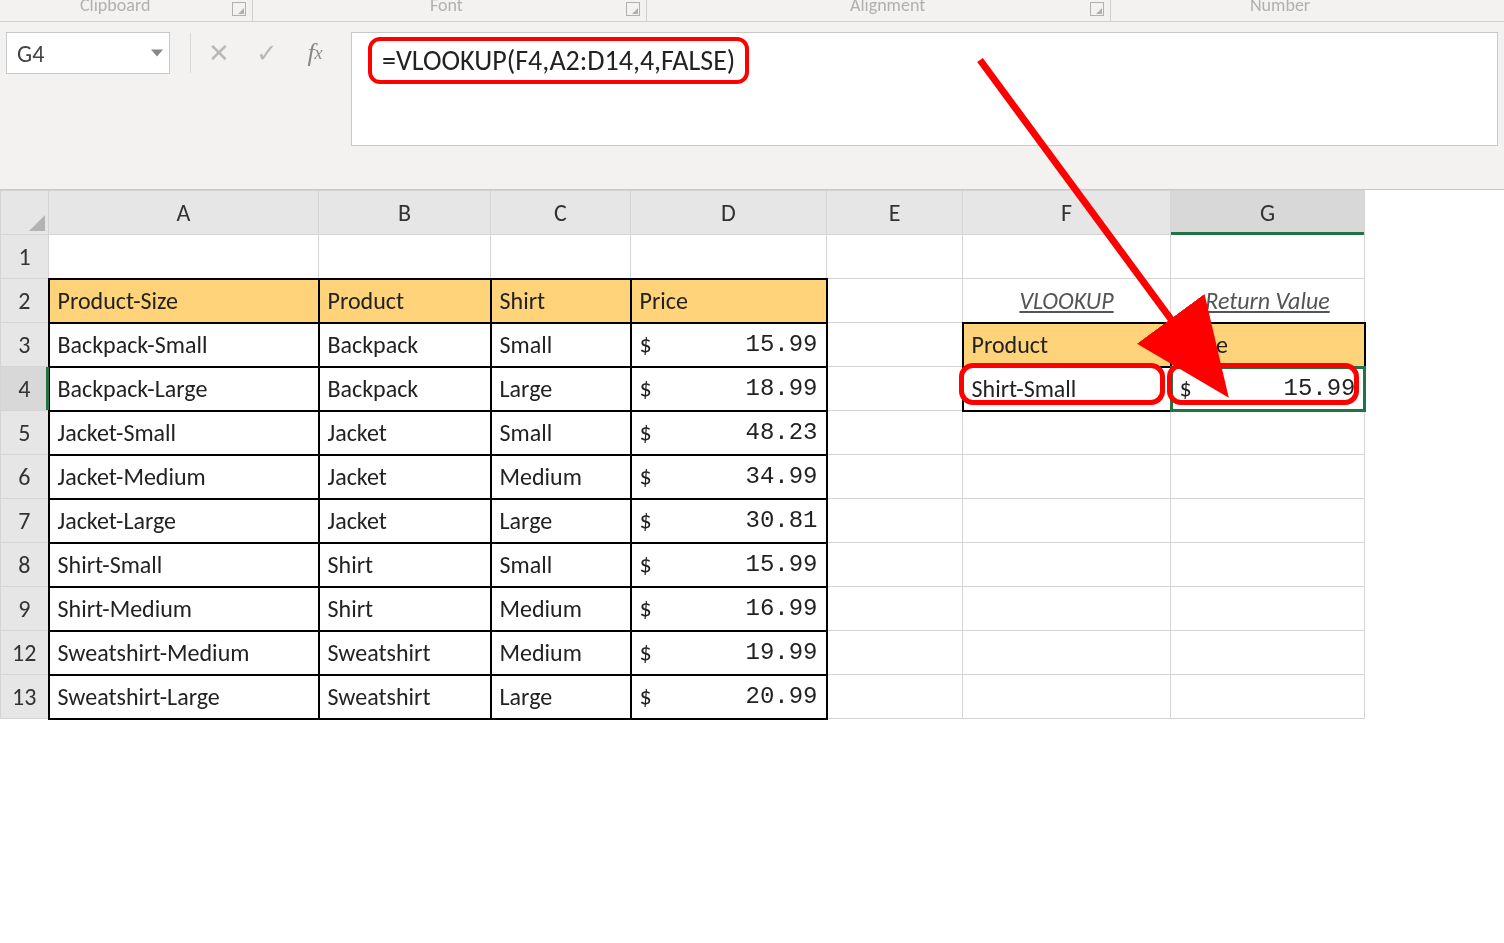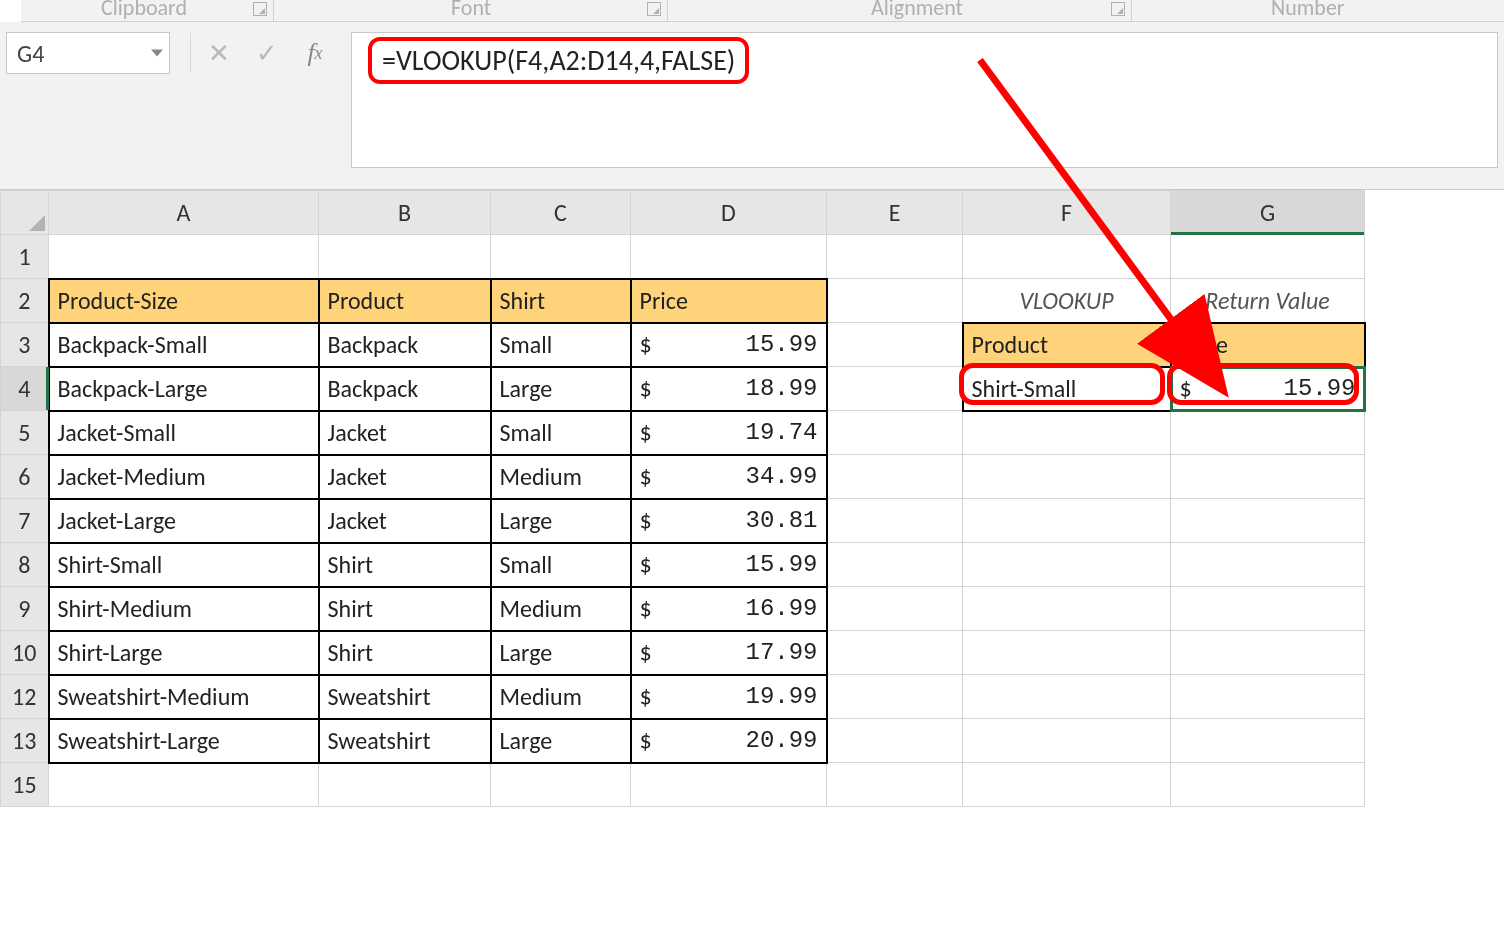--- a/index.html
+++ b/index.html
@@ -9,24 +9,23 @@
     background: #fff;
     color: #222;
     width: 1504px;
   }
   
   .ribbon-hint {
     display: flex;
     height: 22px;
     background: #f3f2f1;
     color: #b0b0b0;
-    font-size: 22px;
+    font-size: 18px;
     border-bottom: 1px solid #d0d0d0;
     position: relative;
-    margin-left: 21px;
   }
   .ribbon-hint .group {
     position: absolute;
     top: -6px;
   }
   .ribbon-hint .sep {
     position: absolute;
     top: 0; height: 22px;
     border-right: 1px solid #d0d0d0;
   }
@@ -80,21 +79,21 @@
   .fbar-btn{
     width:48px;height:42px;display:flex;align-items:center;justify-content:center;color:#b8b8b8;font-size:26px;
   }
   .fbar-btn.fx{ font-style:italic; font-family: "Times New Roman", serif; color:#888;}
   .fbar-divider{ width:1px;height:40px;background:#d8d8d8; margin:0 4px;}
   .formula-box{
     flex:1;
     margin-left:12px;
     background:#fff;
     border:1px solid #c8c8c8;
-    height:136px;
+    height:114px;
     position:relative;
   }
   .formula-text{
     position:absolute;
     left:16px; top:4px;
     padding:2px 10px;
     border:4px solid #ff0000;
     border-radius:12px;
     font-size:28px;
     color:#222;
@@ -134,21 +133,21 @@
   th.colhdr.sel, th.rowhdr.sel { background:#d8d8d8; }
   th.colhdr.sel::after{
     content:"";position:absolute;left:0;right:0;bottom:-1px;height:3px;background:#217346;
   }
   th.rowhdr.sel::after{
     content:"";position:absolute;top:0;bottom:0;right:-1px;width:3px;background:#217346;
   }
 
   
   .cell { padding:0 8px; height:100%; display:flex; align-items:center; }
-  .cell.center{ justify-content:center; }
+  .cell.center{ justify-content:center;text-decoration:underline; }
   .cell.italic{ font-style:italic; color:#555;}
   .amount{ display:flex; width:100%; padding:0 8px; align-items:center;}
   .amount .sym{ }
   .amount .val{ margin-left:auto;font-family:Liberation Mono, monospace; }
   .b-all{ border:2px solid #000 !important;}
   .hdrcell{ background:#ffd37a !important; font-weight:bold;margin-top:32px;}
   .hdrcell .cell{font-weight:500;}
 
   
   td.activecell{
@@ -324,21 +323,21 @@
           </td>
           <td id="cB5" class="b-all">
             <div class="cell ">Jacket</div>
           </td>
           <td id="cC5" class="b-all">
             <div class="cell ">Small</div>
           </td>
           <td id="cD5" class="b-all">
             <div class="amount">
               <span class="sym">$</span>
-              <span class="val">19.74</span>
+              <span class="val">48.23</span>
             </div>
           </td>
           <td id="cE5"></td>
           <td id="cF5"></td>
           <td id="cG5"></td>
         </tr>
         <tr>
           <th class="rowhdr">6</th>
           <td id="cA6" class="b-all">
             <div class="cell ">Jacket-Medium</div>
@@ -416,41 +415,20 @@
             <div class="amount">
               <span class="sym">$</span>
               <span class="val">16.99</span>
             </div>
           </td>
           <td id="cE9"></td>
           <td id="cF9"></td>
           <td id="cG9"></td>
         </tr>
         <tr>
-          <th class="rowhdr">10</th>
-          <td id="cA10" class="b-all">
-            <div class="cell ">Shirt-Large</div>
-          </td>
-          <td id="cB10" class="b-all">
-            <div class="cell ">Shirt</div>
-          </td>
-          <td id="cC10" class="b-all">
-            <div class="cell ">Large</div>
-          </td>
-          <td id="cD10" class="b-all">
-            <div class="amount">
-              <span class="sym">$</span>
-              <span class="val">17.99</span>
-            </div>
-          </td>
-          <td id="cE10"></td>
-          <td id="cF10"></td>
-          <td id="cG10"></td>
-        </tr>
-        <tr>
           <th class="rowhdr">12</th>
           <td id="cA12" class="b-all">
             <div class="cell ">Sweatshirt-Medium</div>
           </td>
           <td id="cB12" class="b-all">
             <div class="cell ">Sweatshirt</div>
           </td>
           <td id="cC12" class="b-all">
             <div class="cell ">Medium</div>
           </td>
@@ -477,30 +455,20 @@
           </td>
           <td id="cD13" class="b-all">
             <div class="amount">
               <span class="sym">$</span>
               <span class="val">20.99</span>
             </div>
           </td>
           <td id="cE13"></td>
           <td id="cF13"></td>
           <td id="cG13"></td>
-        </tr>
-        <tr>
-          <th class="rowhdr">15</th>
-          <td id="cA15"></td>
-          <td id="cB15"></td>
-          <td id="cC15"></td>
-          <td id="cD15"></td>
-          <td id="cE15"></td>
-          <td id="cF15"></td>
-          <td id="cG15"></td>
         </tr>
       </tbody>
 </table>
 
 <div class="red-round" id="hlF4" style="left: 958.5px; top: 172.5px; width: 206px; height: 42px;"></div>
 <div class="red-round" id="hlG4" style="left: 1166.5px; top: 172.5px; width: 192px; height: 42px;"></div>
 
 <svg class="arrow-overlay" id="arrowsvg" width="1504" height="930" style="top: -170px;">
   <defs>
     <marker id="ahead" markerWidth="14" markerHeight="12" refX="12" refY="6" orient="auto">

